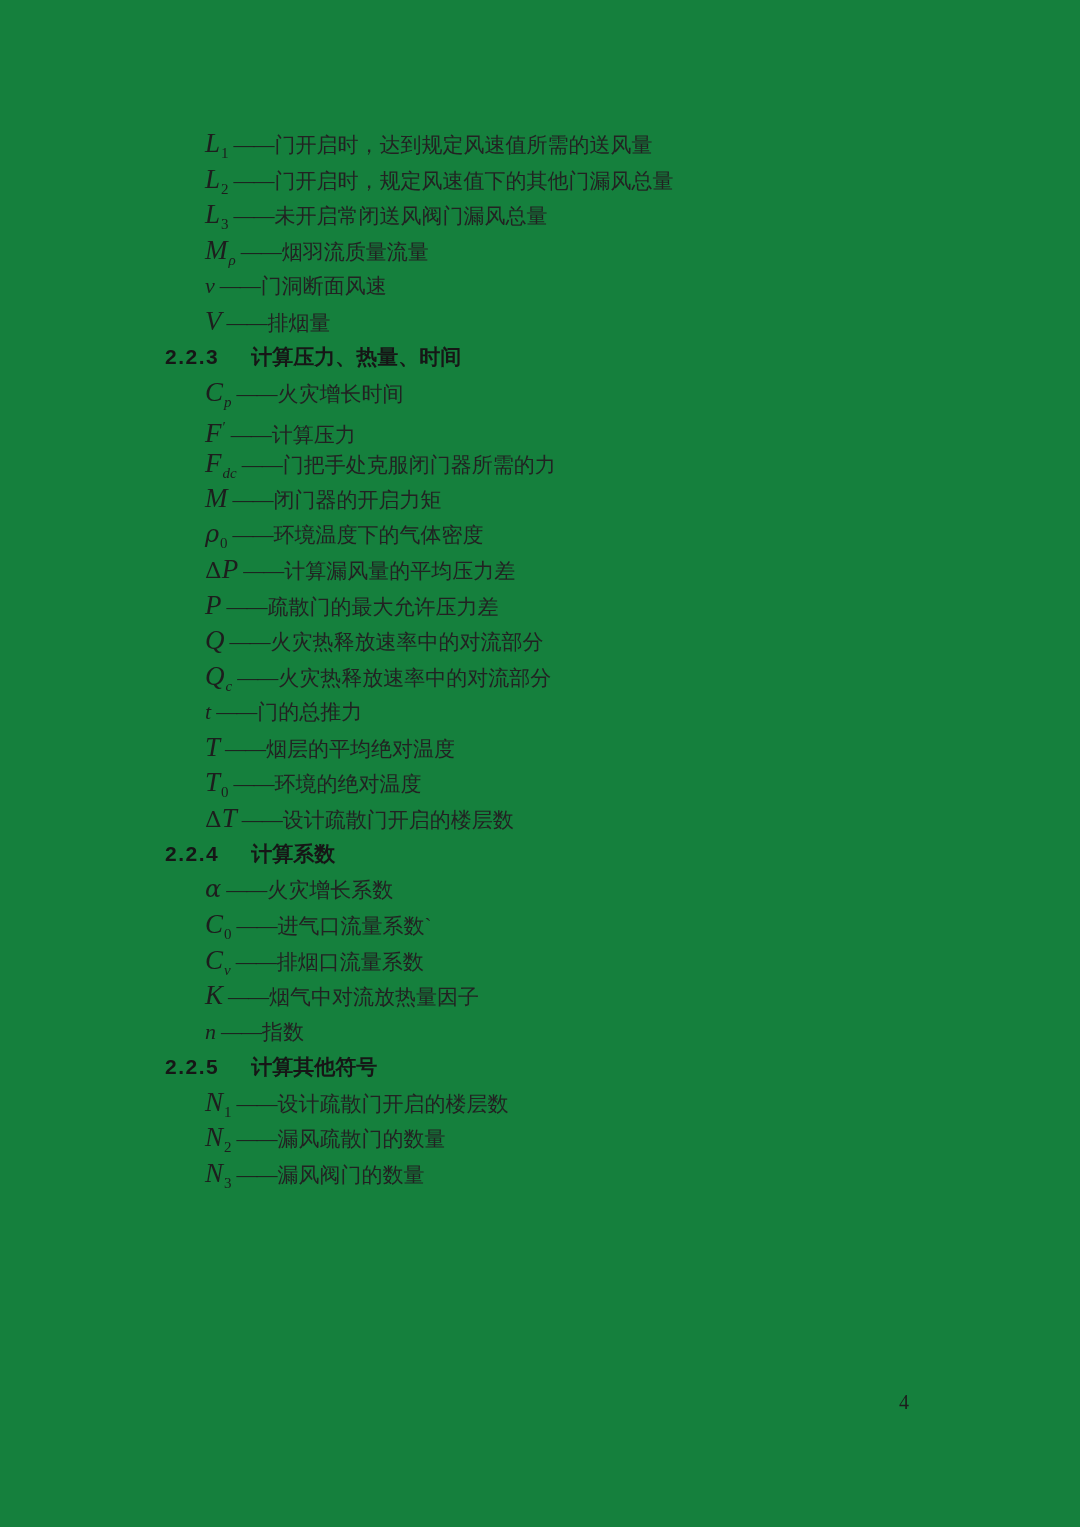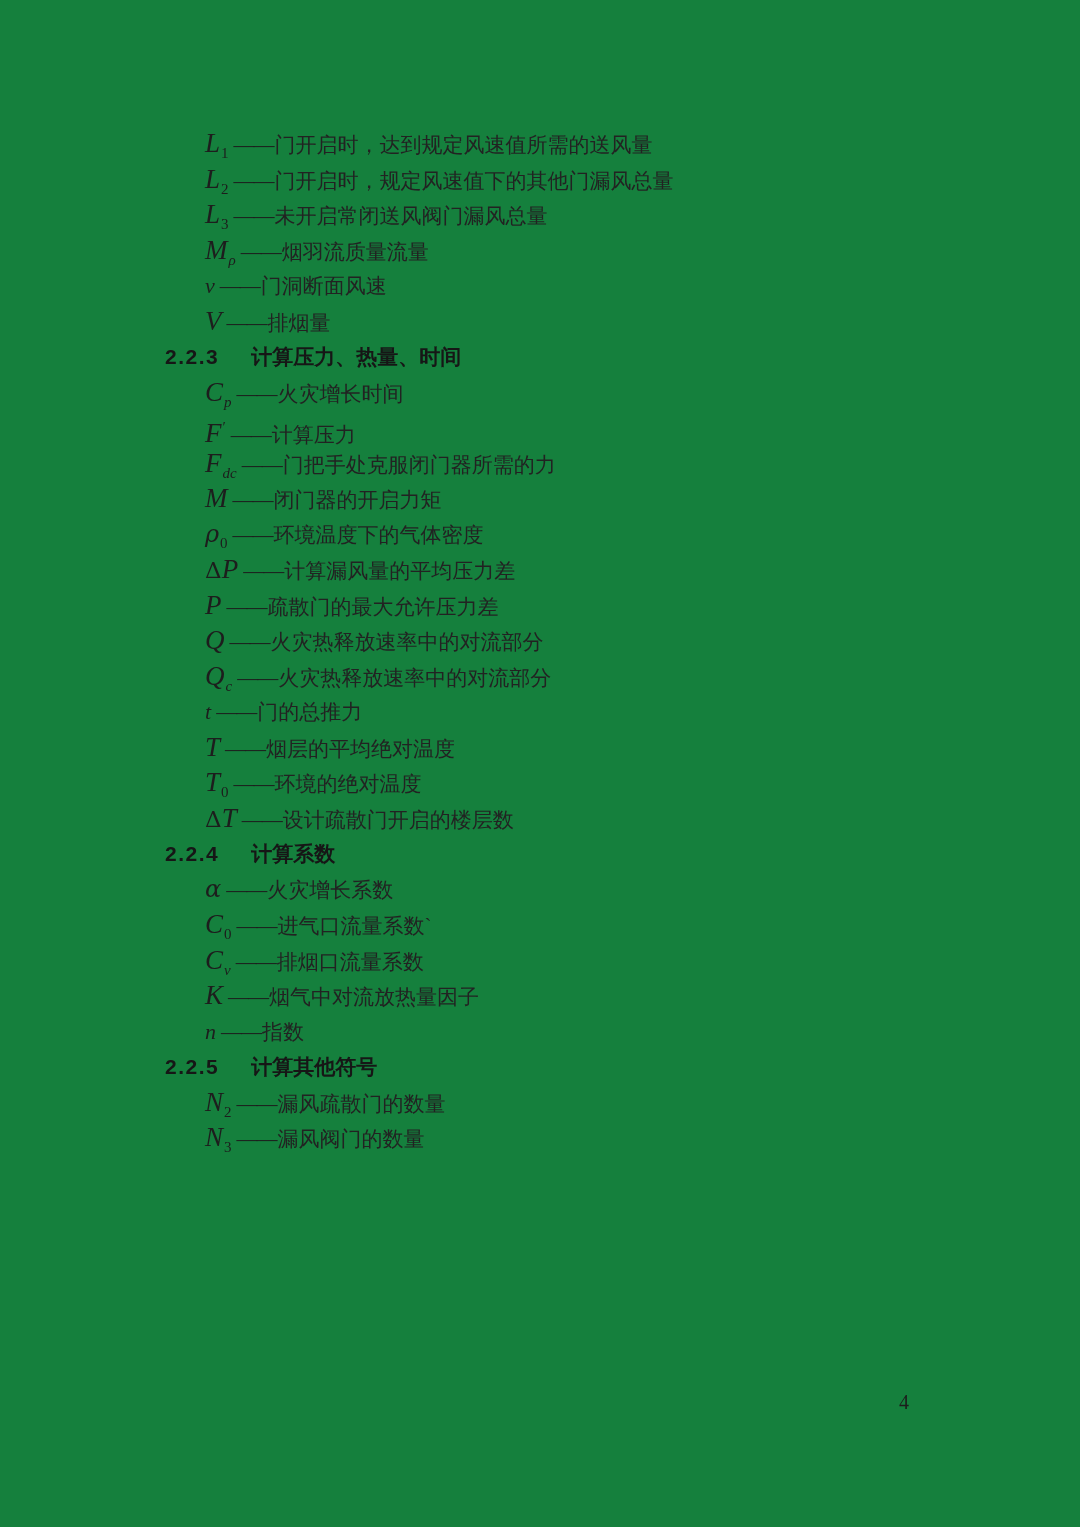--- a/index.html
+++ b/index.html
@@ -114,17 +114,18 @@
       <div class="row"><span class="sym-wrap"><span class="sym">T</span></span><span class="dash">——</span><span class="def">烟层的平均绝对温度</span></div>
       <div class="row"><span class="sym-wrap"><span class="sym">T</span><span class="sub upright">0</span></span><span class="dash">——</span><span class="def">环境的绝对温度</span></div>
       <div class="row"><span class="sym-wrap"><span class="prefix">Δ</span><span class="sym">T</span></span><span class="dash">——</span><span class="def">设计疏散门开启的楼层数</span></div>
       <div class="heading"><span class="h-num">2.2.4</span><span class="h-title">计算系数</span></div>
       <div class="row"><span class="sym-wrap"><span class="sym greek">α</span></span><span class="dash">——</span><span class="def">火灾增长系数</span></div>
       <div class="row"><span class="sym-wrap"><span class="sym">C</span><span class="sub upright">0</span></span><span class="dash">——</span><span class="def">进气口流量系数`</span></div>
       <div class="row"><span class="sym-wrap"><span class="sym">C</span><span class="sub">v</span></span><span class="dash">——</span><span class="def">排烟口流量系数</span></div>
       <div class="row"><span class="sym-wrap"><span class="sym">K</span></span><span class="dash">——</span><span class="def">烟气中对流放热量因子</span></div>
       <div class="row"><span class="sym-wrap"><span class="sym small">n</span></span><span class="dash">——</span><span class="def">指数</span></div>
       <div class="heading"><span class="h-num">2.2.5</span><span class="h-title">计算其他符号</span></div>
+      <div class="row"><span class="sym-wrap"><span class="sym">N</span><span class="sub upright">1</span></span><span class="dash">——</span><span class="def">设计疏散门开启的楼层数</span></div>
       <div class="row"><span class="sym-wrap"><span class="sym">N</span><span class="sub upright">2</span></span><span class="dash">——</span><span class="def">漏风疏散门的数量</span></div>
       <div class="row"><span class="sym-wrap"><span class="sym">N</span><span class="sub upright">3</span></span><span class="dash">——</span><span class="def">漏风阀门的数量</span></div>
     </main>
   <div class="page-number">4</div>
 </div>
 
 </body></html>

